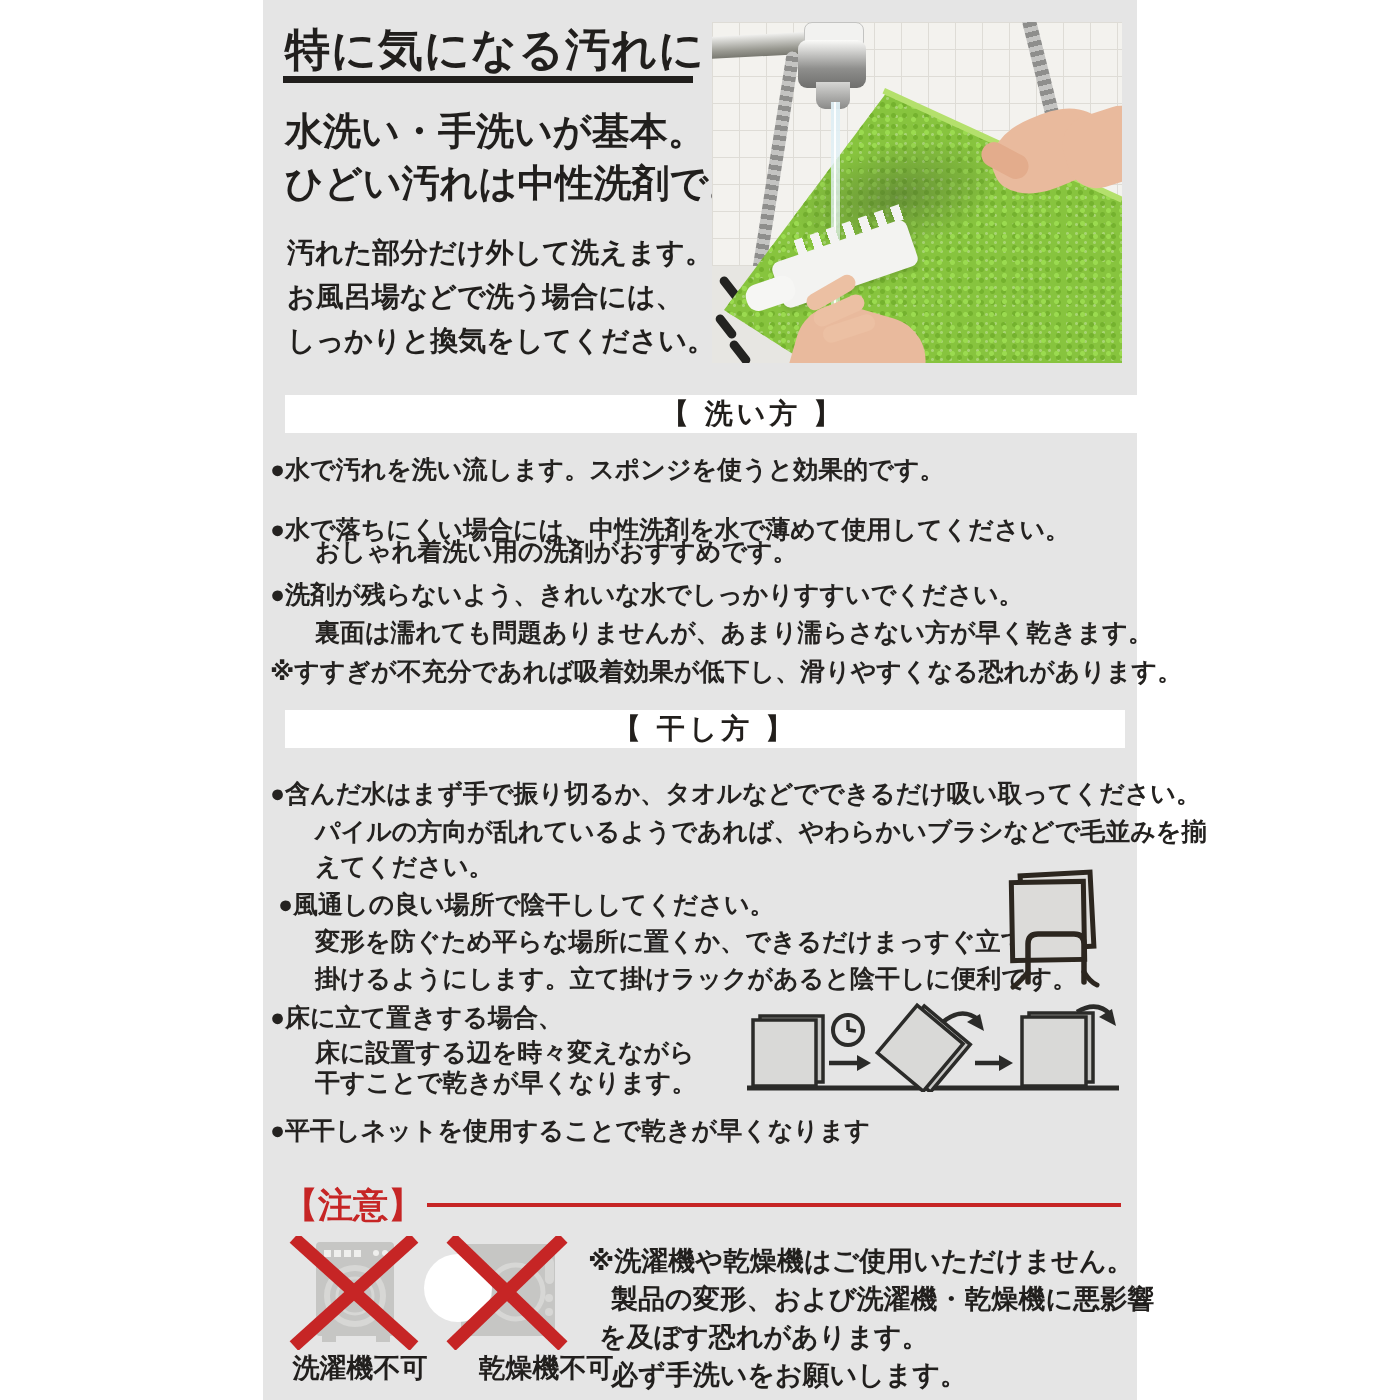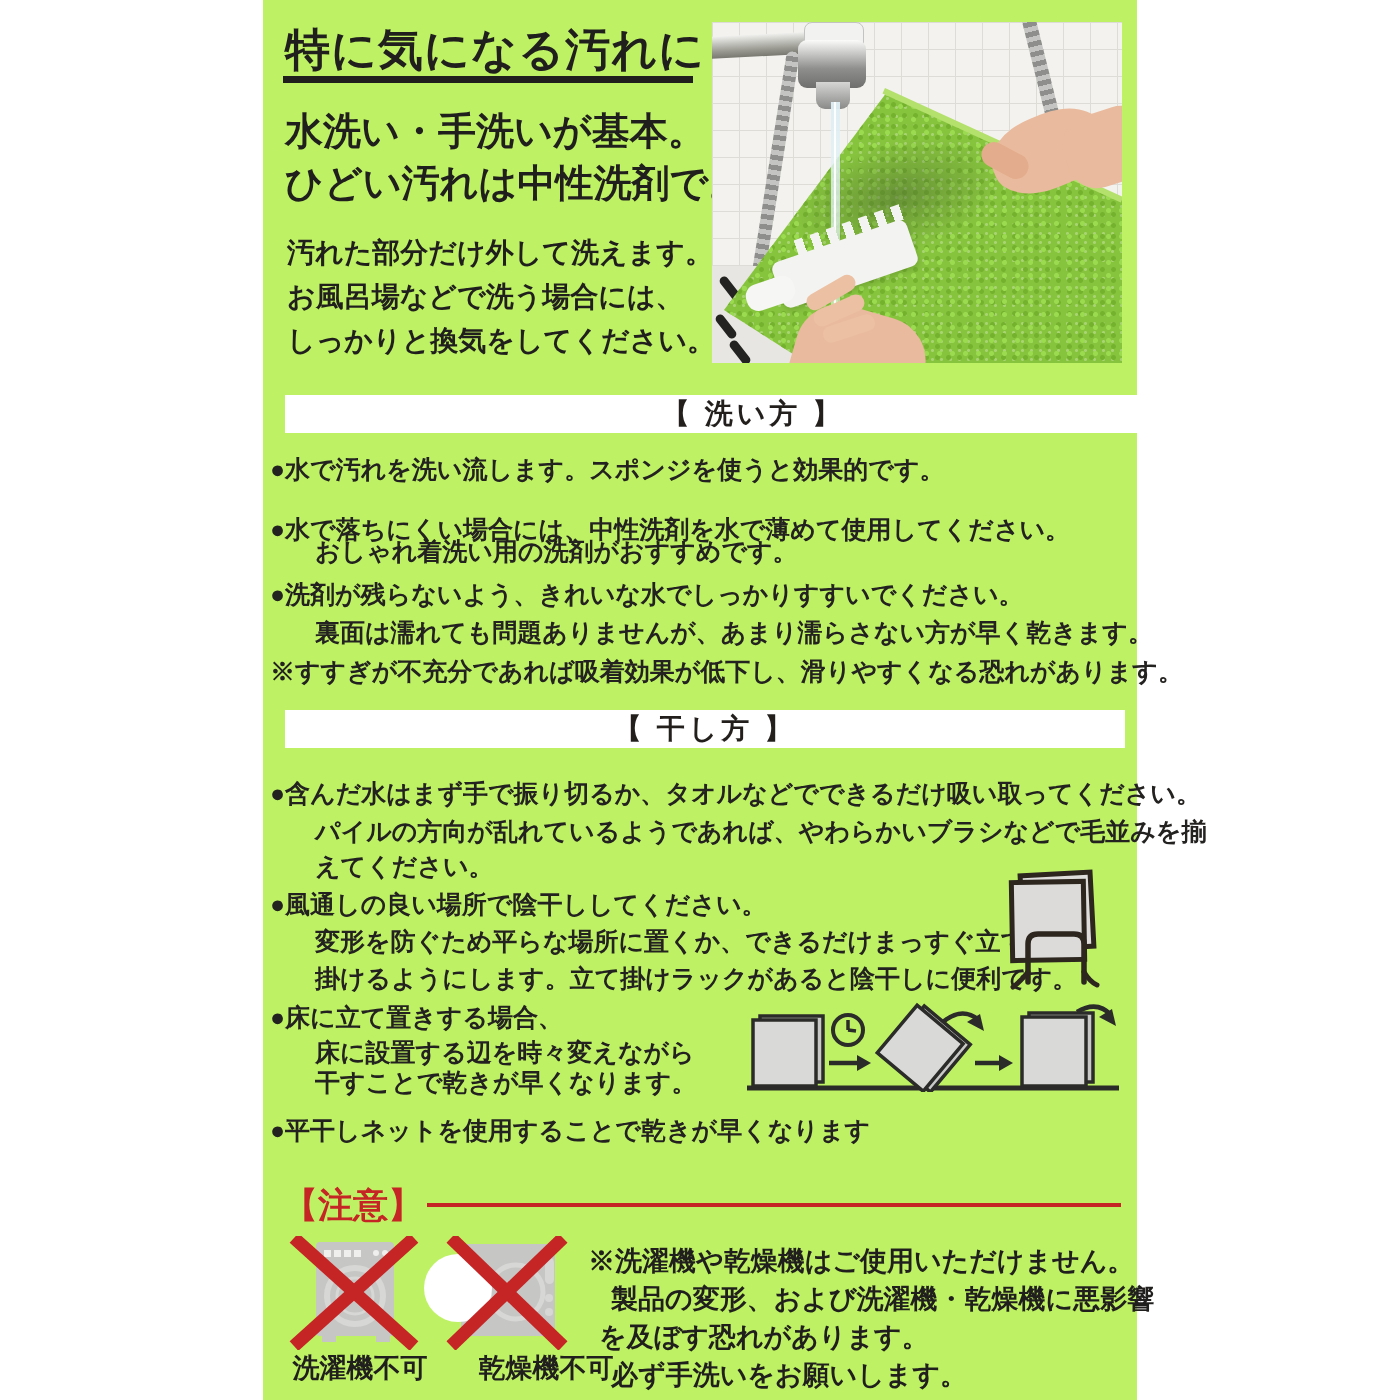--- a/index.html
+++ b/index.html
@@ -2,21 +2,21 @@
 <html><head>
 <meta charset="utf-8">
 <style>
   html,body{margin:0;padding:0;}
   body{
     width:1400px;height:1400px;background:#ffffff;
     font-family:"Liberation Sans","DejaVu Sans",sans-serif;
     color:#211f1d;
   }
   .canvas{position:relative;width:1400px;height:1400px;background:#ffffff;overflow:hidden;}
-  .panel{position:absolute;left:263px;top:0;width:874px;height:1400px;background:#bef264;font-family:Liberation Serif, serif;}
+  .panel{position:absolute;left:263px;top:0;width:874px;height:1400px;background:#e5e5e5;}
   .abs{position:absolute;}
 
   
   .title{left:22px;top:20px;font-size:45px;font-weight:900;letter-spacing:1px;white-space:nowrap;}
   .title-underline{left:20px;top:76px;width:410px;height:7px;background:#211f1d;}
   .subtitle{font-size:38px;font-weight:900;white-space:nowrap;letter-spacing:0px;text-align:right;}
   .sub1{left:22px;top:106px;}
   .sub2{left:22px;top:158px;}
   .intro{font-size:28px;font-weight:600;white-space:nowrap;}
   .in1{left:24px;top:234px;}
@@ -147,21 +147,21 @@
     <div class="abs li lead" style="top:497px;margin-top:16px;">●水で落ちにくい場合には、中性洗剤を水で薄めて使用してください。</div>
     <div class="abs li lead" style="top:578px;">●洗剤が残らないよう、きれいな水でしっかりすすいでください。</div>
     <div class="abs li ind" style="top:535px;">おしゃれ着洗い用の洗剤がおすすめです。</div>
     <div class="abs li ind" style="top:616px;">裏面は濡れても問題ありませんが、あまり濡らさない方が早く乾きます。</div>
     <div class="abs li lead" style="top:655px;">※すすぎが不充分であれば吸着効果が低下し、滑りやすくなる恐れがあります。</div>
 
     <div class="abs bar bar2">【 干し方 】</div>
     <div class="abs li ind" style="top:815px;">パイルの方向が乱れているようであれば、やわらかいブラシなどで毛並みを揃</div>
     <div class="abs li lead" style="top:777px;">●含んだ水はまず手で振り切るか、タオルなどでできるだけ吸い取ってください。</div>
     <div class="abs li ind" style="top:850px;">えてください。</div>
-    <div class="abs li lead" style="top:888px;">●風通しの良い場所で陰干ししてください。</div>
+    <div class="abs li lead" style="top:888px;margin-left:8px;">●風通しの良い場所で陰干ししてください。</div>
     <div class="abs li ind" style="top:925px;">変形を防ぐため平らな場所に置くか、できるだけまっすぐ立て</div>
     <div class="abs li ind" style="top:962px;">掛けるようにします。立て掛けラックがあると陰干しに便利です。</div>
     <div class="abs li ind" style="top:1036px;">床に設置する辺を時々変えながら</div>
     <div class="abs li lead" style="top:1001px;">●床に立て置きする場合、</div>
     <div class="abs li ind" style="top:1066px;">干すことで乾きが早くなります。</div>
     <div class="abs li lead" style="top:1114px;">●平干しネットを使用することで乾きが早くなります</div>
 
     <div class="abs rack-illu">
       <svg width="106" height="122" viewBox="0 0 106 122">
         <rect x="22" y="6" width="70" height="74" fill="#dedddb" stroke="#2c261f" stroke-width="5" transform="rotate(-3 57 43)"></rect>

